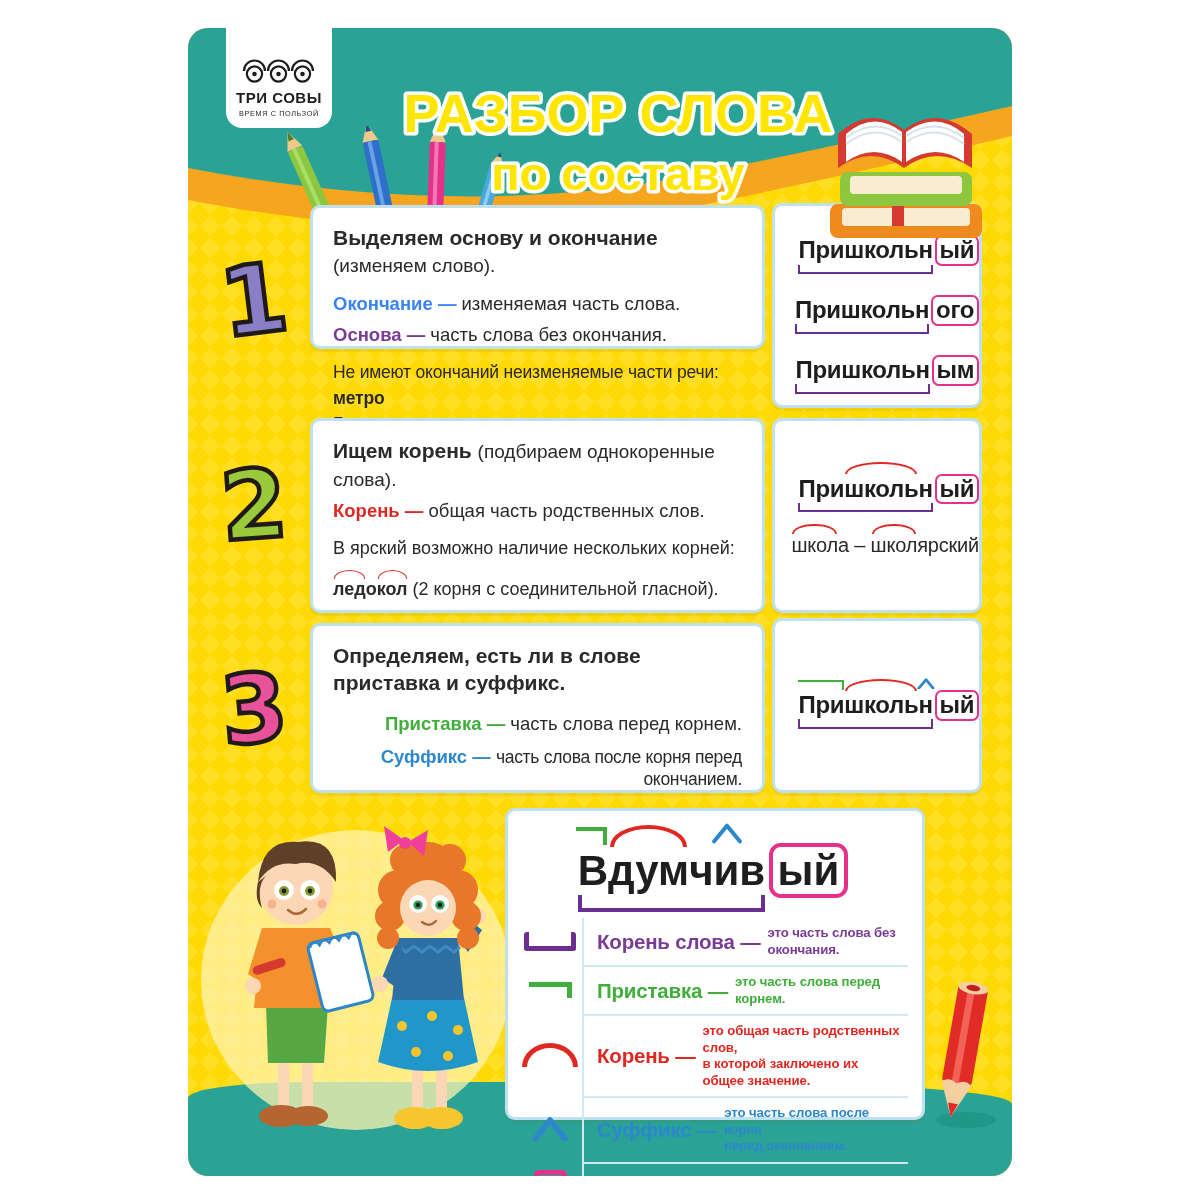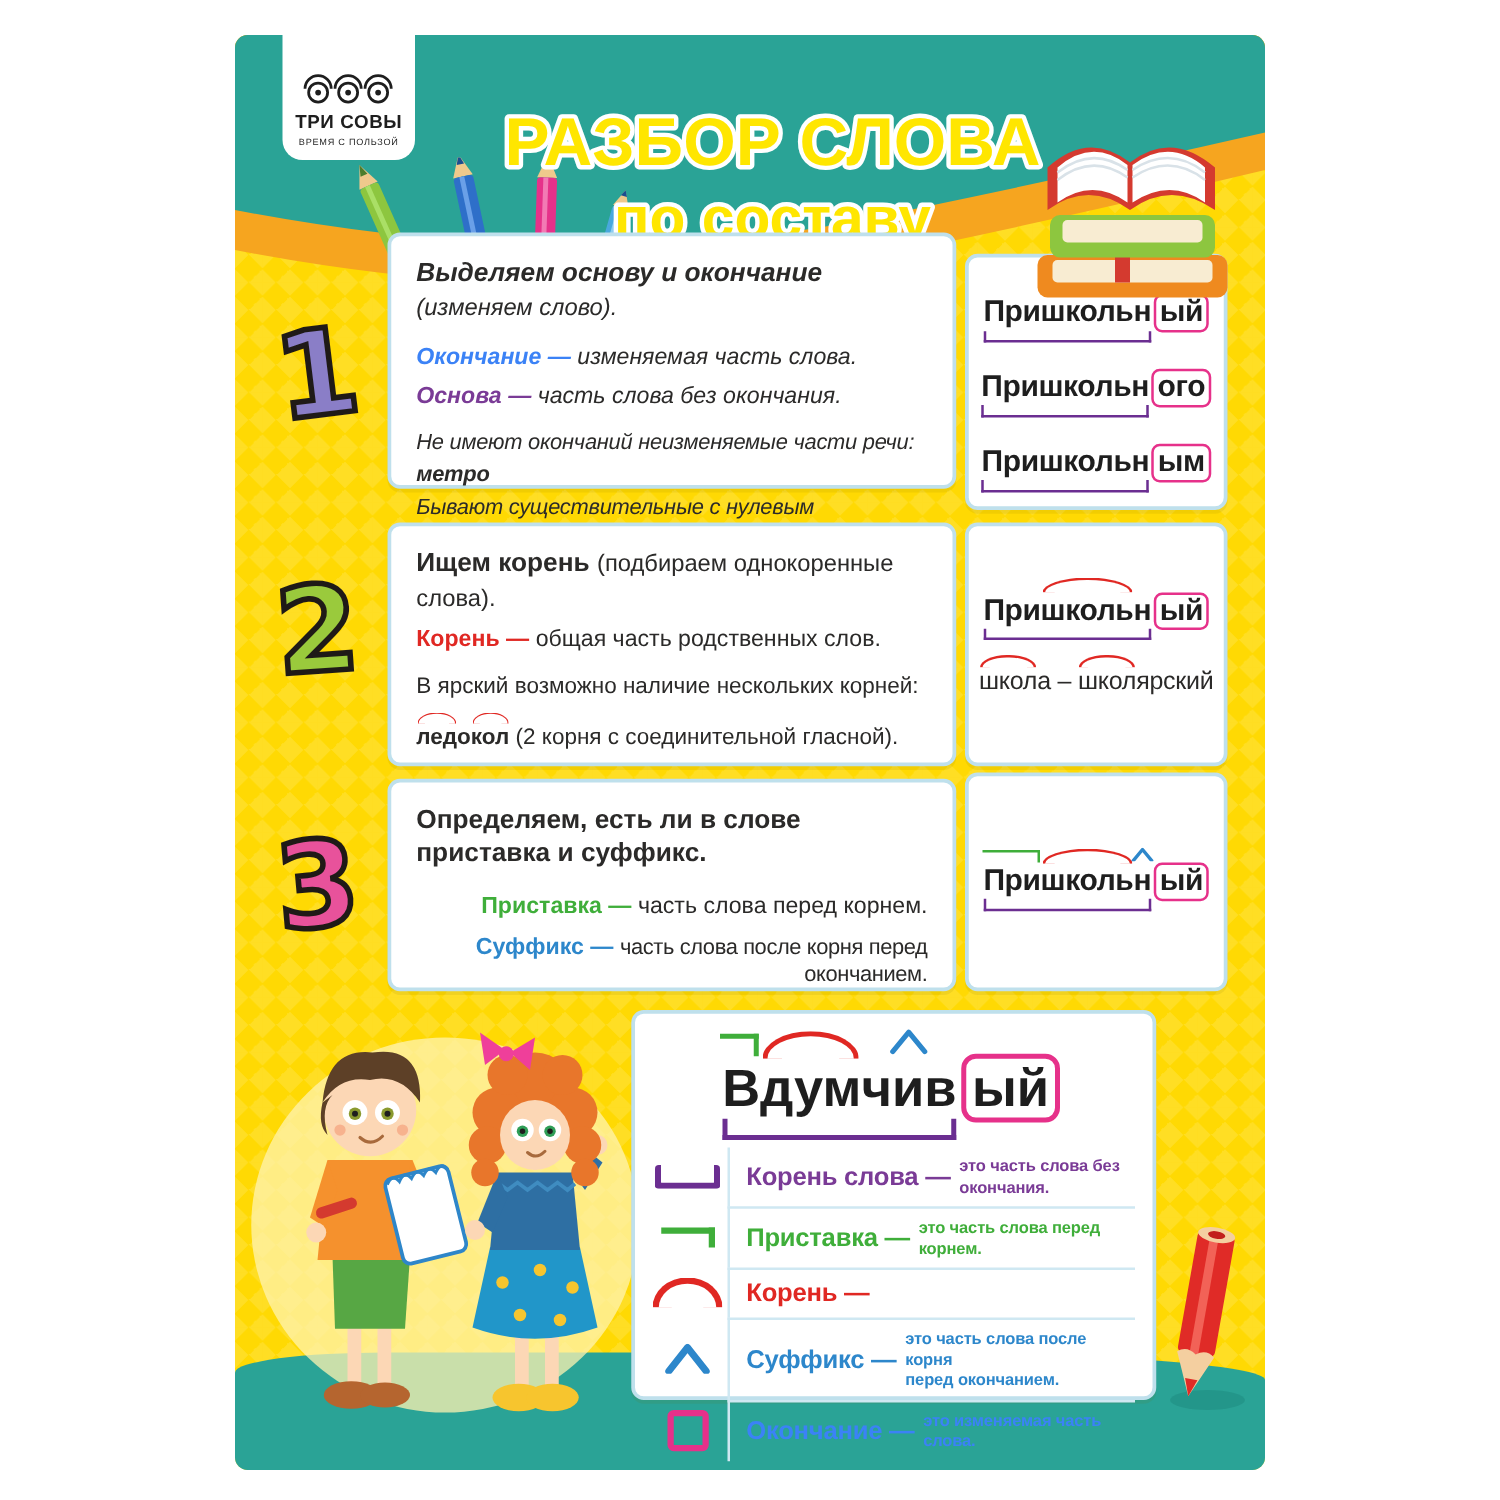--- a/index.html
+++ b/index.html
@@ -1,17 +1,17 @@
 <!DOCTYPE html>
 <html><head>
 <meta charset="utf-8">
 <style>
   html,body{margin:0;padding:0;background:#ffffff;width:1200px;height:1200px;position:relative;
     font-family:"Liberation Sans","DejaVu Sans",sans-serif;-webkit-font-smoothing:antialiased;}
-  .poster{position:absolute;left:188px;top:28px;width:824px;height:1148px;border-radius:10px;overflow:hidden;
+  .poster{position:absolute;left:188px;top:28px;width:824px;height:1148px;border-radius:20px;overflow:hidden;
     background-color:#ffd903;
     background-image:
       linear-gradient(45deg, rgba(255,255,255,0.13) 25%, transparent 25%),
       linear-gradient(135deg, rgba(255,255,255,0.13) 25%, transparent 25%),
       linear-gradient(225deg, rgba(255,255,255,0.13) 25%, transparent 25%),
       linear-gradient(315deg, rgba(255,255,255,0.13) 25%, transparent 25%);
     background-size:22px 22px;}
   .header-svg{position:absolute;left:0;top:0;width:824px;height:240px;z-index:1;}
   .logo-tab{position:absolute;left:38px;top:0;width:106px;height:100px;background:#fff;
     border-radius:0 0 16px 16px;z-index:6;display:flex;flex-direction:column;align-items:center;justify-content:flex-end;
@@ -24,24 +24,24 @@
   .deco{position:absolute;z-index:3;}
   .num{position:absolute;left:18px;width:96px;text-align:center;z-index:4;
     font-family:"DejaVu Sans",sans-serif;font-weight:bold;font-size:95px;line-height:1;
     -webkit-text-stroke:4.5px #1f1a17;text-shadow:0 0 2px #1f1a17;}
   .num1{top:225px;color:#8a7ec7;transform:rotate(-7deg);}
   .num2{top:430px;color:#9aca3c;transform:rotate(-4deg);}
   .num3{top:634px;color:#e8529b;transform:rotate(-5deg);}
   .card{position:absolute;background:#fff;border:3px solid #bfe0ec;border-radius:10px;
     box-sizing:border-box;z-index:4;box-shadow:0 3px 0 rgba(120,110,0,.10);}
   .c-main{left:122px;width:455px;padding:16px 20px;color:#2b2a29;}
-  .c1{top:158px;height:205px;font-style:italic;}
+  .c1{top:177px;height:144px;}
   .c2{top:390px;height:195px;}
   .c3{top:595px;height:170px;}
-  .r-card{left:584px;width:210px;display:flex;flex-direction:column;align-items:center;}
+  .r-card{left:584px;width:210px;display:flex;flex-direction:column;align-items:flex-end;}
   .r1{top:175px;height:205px;justify-content:center;gap:29px;padding-top:10px;}
   .r2{top:390px;height:195px;justify-content:center;gap:30px;}
   .r3{top:590px;height:175px;justify-content:center;}
   .hrow{font-size:21px;line-height:1.3;}
   .hbold{font-weight:bold;}
   .hnote{font-weight:normal;font-size:19px;}
   .terms{margin-top:14px;display:flex;flex-direction:column;gap:9px;font-size:18.5px;}
   .tname{font-weight:bold;}
   .pink{color:#3b82f6;} .purple{color:#7a3b96;} .red{color:#e02823;} .green{color:#3fae3a;} .blue{color:#2d87cb;}
   .notes{margin-top:13px;font-size:17.5px;line-height:1.5;letter-spacing:-0.2px;}
@@ -279,20 +279,22 @@
         </div>
       <div class="ltext lrow-sep green">
         <span class="lname">Приставка —</span>
           <span class="ldesc">это часть слова перед корнем.</span>
       </div>
       <div class="licon">
           <div class="sym-arc"></div>
         </div>
       <div class="ltext lrow-sep red">
         <span class="lname">Корень —</span>
+          <span class="ldesc">это общая часть родственных слов,
+в которой заключено их общее значение.</span>
       </div>
       <div class="licon">
         <svg width="36" height="24" viewBox="0 0 36 24">
             <polyline points="3,22 18,3 33,22" fill="none" stroke="#2d87cb" stroke-width="5.5" stroke-linecap="round" stroke-linejoin="round"></polyline>
           </svg>
       </div>
       <div class="ltext lrow-sep blue">
         <span class="lname">Суффикс —</span>
           <span class="ldesc">это часть слова после корня
 перед окончанием.</span>

